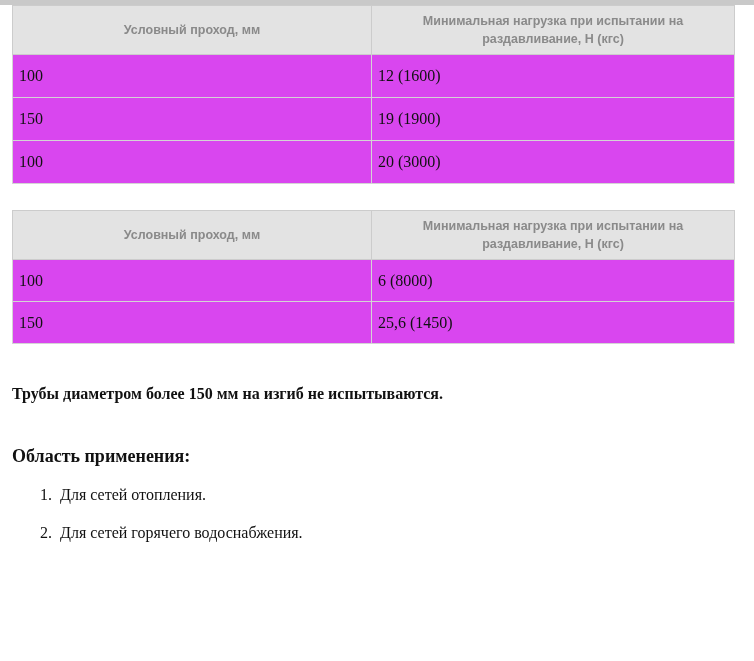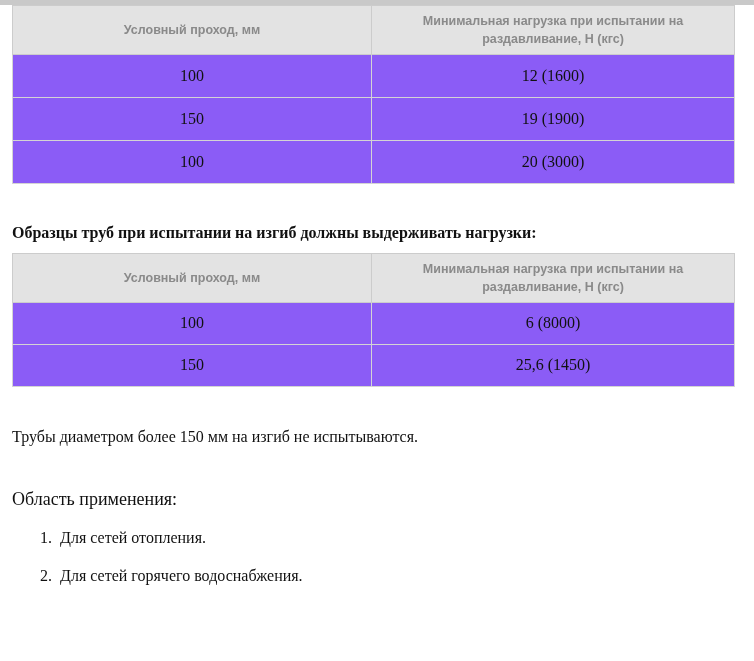--- a/index.html
+++ b/index.html
@@ -28,56 +28,57 @@
     padding: 13px 0 9px 0;
     line-height: 1.3;
   }
   .section-title.indented {
     padding-left: 14px;
   }
   table.data-table {
     border-collapse: collapse;
     table-layout: fixed;
     width: 722px;
-    background: #8b5cf6;
+    background: #d946ef;
   }
   table.data-table col.c1 { width: 359px; }
   table.data-table col.c2 { width: 363px; }
   table.data-table th {
     background: #e3e3e3;
     color: #8a8a8a;
     font-family: "Liberation Sans", "DejaVu Sans", sans-serif;
     font-weight: bold;
     font-size: 12.5px;
     line-height: 1.45;
     text-align: center;
     vertical-align: middle;
     border: 1px solid #cccccc;
     height: 44px;
     padding: 2px 28px;
   }
   table.data-table td {
     font-size: 16px;
-    text-align: center;
+    text-align: left;
     vertical-align: middle;
     border: 1px solid #d4d4d4;
     padding: 0 6px;
   }
   #table-crush td { height: 42px; }
   #table-bend td  { height: 41px; }
   .spacer-after-table1 { height: 26px; }
   .note-paragraph {
     font-size: 16px;
     margin: 0;
     padding: 40px 0 0 0;
     line-height: 1.3;
+    font-weight: bold;
   }
   .app-heading {
     font-size: 18px;
-    font-weight: normal;
+    font-weight: bold;
     margin: 0;
     padding: 40px 0 0 0;
     line-height: 1.3;
   }
   ol.app-list {
     margin: 16px 0 0 0;
     padding: 0 0 0 44px;
     font-size: 16px;
   }
   ol.app-list li {
@@ -116,21 +117,20 @@
       </tr>
       <tr>
         <td>100</td>
         <td>20 (3000)</td>
       </tr>
     </tbody>
   </table>
 
   <div class="spacer-after-table1"></div>
 
-  <p class="section-title">Образцы труб при испытании на изгиб должны выдерживать нагрузки:</p>
 
   <table class="data-table" id="table-bend">
     <colgroup>
         <col class="c1">
         <col class="c2">
       </colgroup>
     <thead>
       <tr>
         <th>Условный проход, мм</th>
         <th>Минимальная нагрузка при испытании на раздавливание, Н (кгс)</th>

